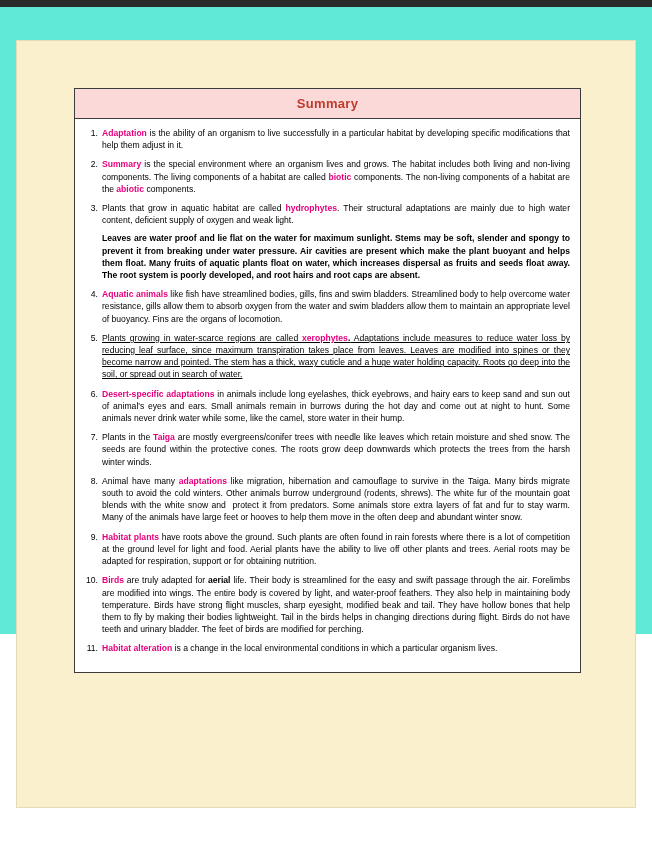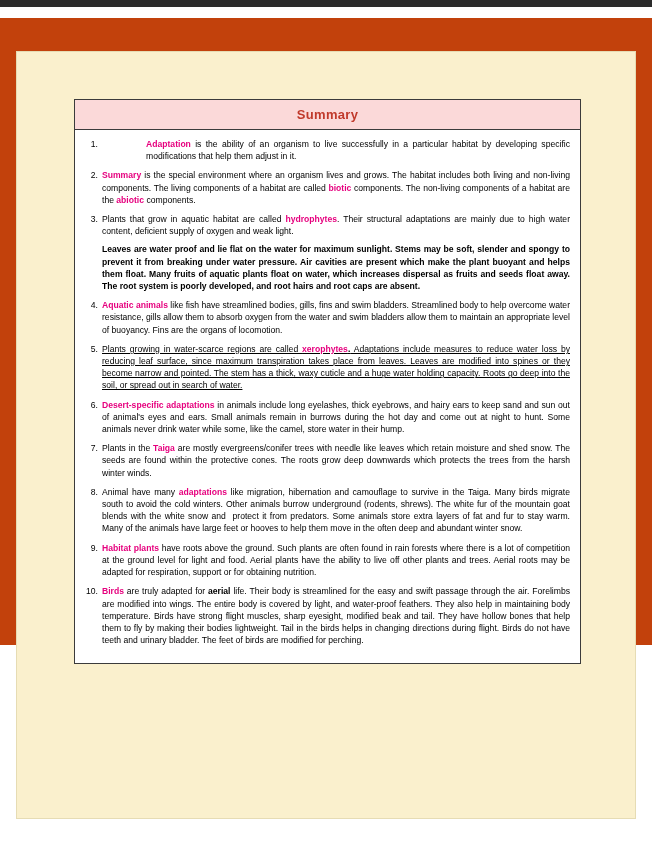--- a/index.html
+++ b/index.html
@@ -16,24 +16,24 @@
   }
   .page-top-bar {
     position: absolute;
     top: 0; left: 0;
     width: 652px;
     height: 7px;
     background: #2b2b2b;
   }
   .page-canvas {
     position: absolute;
-    top: 18px; left: 0;
+    top: 7px; left: 0;
     width: 652px;
     height: 627px;
-    background: #c2410c;
+    background: #5eead4;
   }
   .page-sheet {
     position: absolute;
     top: 33px;
     left: 16px;
     width: 620px;
     height: 768px;
     background: #faf0cd;
     border: 1px solid #e6dcb4;
     box-sizing: border-box;
@@ -137,21 +137,21 @@
   <div class="page-sheet">
 
     <div class="summary-box">
       <div class="summary-header">
         <span class="summary-title">Summary</span>
       </div>
       <div class="summary-body">
         <ol class="sum-list" id="sum-list">
             <li class="sum-item">
               <div class="sum-num">1.</div>
-              <div style="flex: 1 1 0%; margin-left: 44px;">
+              <div style="flex: 1 1 0%;">
                 <div class="sum-text"><span class="kw">Adaptation</span> is the ability of an organism to live successfully in a particular habitat by developing specific modifications that help them adjust in it.</div>
               </div>
             </li>
             <li class="sum-item">
               <div class="sum-num">2.</div>
               <div style="flex: 1 1 0%;">
                 <div class="sum-text"><span class="kw">Summary</span> is the special environment where an organism lives and grows. The habitat includes both living and non-living components. The living components of a habitat are called <span class="kw">biotic</span> components. The non-living components of a habitat are the <span class="kw">abiotic</span> components.</div>
               </div>
             </li>
             <li class="sum-item">
@@ -196,20 +196,26 @@
               <div style="flex: 1 1 0%;">
                 <div class="sum-text"><span class="kw">Habitat plants</span> have roots above the ground. Such plants are often found in rain forests where there is a lot of competition at the ground level for light and food. Aerial plants have the ability to live off other plants and trees. Aerial roots may be adapted for respiration, support or for obtaining nutrition.</div>
               </div>
             </li>
             <li class="sum-item">
               <div class="sum-num">10.</div>
               <div style="flex: 1 1 0%;">
                 <div class="sum-text"><span class="kw">Birds</span> are truly adapted for <span class="bold">aerial</span> life. Their body is streamlined for the easy and swift passage through the air. Forelimbs are modified into wings. The entire body is covered by light, and water-proof feathers. They also help in maintaining body temperature. Birds have strong flight muscles, sharp eyesight, modified beak and tail. They have hollow bones that help them to fly by making their bodies lightweight. Tail in the birds helps in changing directions during flight. Birds do not have teeth and urinary bladder. The feet of birds are modified for perching.</div>
               </div>
             </li>
+            <li class="sum-item">
+              <div class="sum-num">11.</div>
+              <div style="flex: 1 1 0%;">
+                <div class="sum-text"><span class="kw">Habitat alteration</span> is a change in the local environmental conditions in which a particular organism lives.</div>
+              </div>
+            </li>
           </ol>
       </div>
     </div>
 
 
   </div>
 
 </div>
 
 </body></html>

